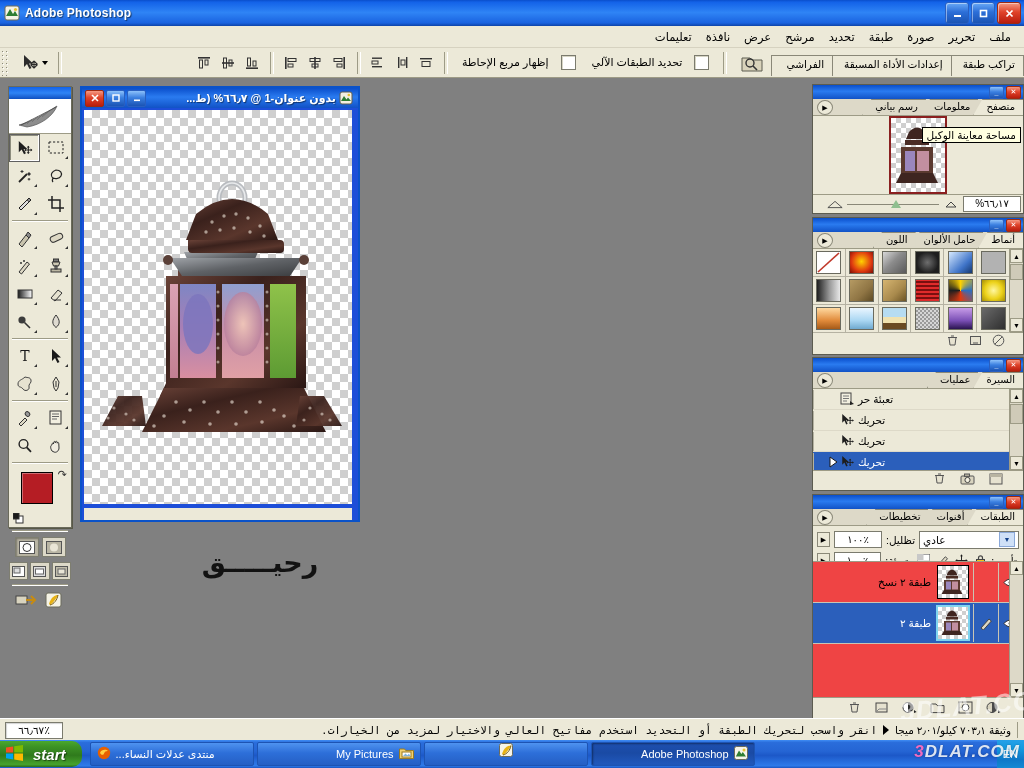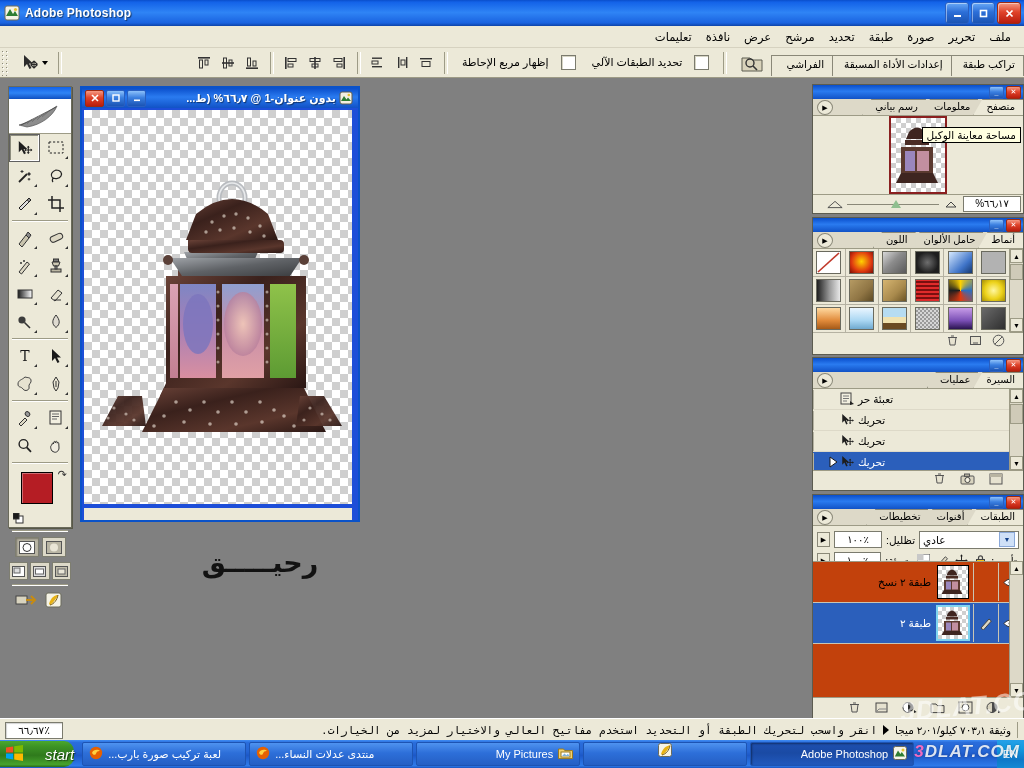--- a/index.html
+++ b/index.html
@@ -225,21 +225,21 @@
 
   
   #layers{left:812px;top:494px;width:210px;height:224px;}
   .lay-row{display:flex;flex-direction:row-reverse;align-items:center;height:21px;font-size:10.5px;gap:4px;padding:0 4px;direction:rtl;}
   .lay-field{width:46px;height:15px;background:#fff;border:1px solid #7b7b6e;text-align:center;font-size:10px;line-height:15px;direction:rtl;}
   .lay-arrow{width:11px;height:13px;border:1px solid #8a8878;background:#ece9d8;display:flex;align-items:center;justify-content:center;font-size:7px;}
   .lay-mode{flex:1;height:16px;background:#fff;border:1px solid #7b7b6e;display:flex;flex-direction:row-reverse;align-items:center;padding:0 3px;direction:rtl;font-size:10.5px;}
   .lay-mode .dd{margin-left:auto;width:14px;height:13px;background:#cfe0f7;border:1px solid #8aa8d8;display:flex;align-items:center;justify-content:center;font-size:7px;color:#15428b;}
   .lock-icons{display:flex;gap:5px;align-items:center;}
   .lock-ico{width:14px;height:14px;display:flex;align-items:center;justify-content:center;font-size:10px;}
-  .layer-list{position:absolute;left:0;right:0;top:66px;bottom:22px;background:#c2410c;border-top:1px solid #9d9b86;overflow:hidden;}
+  .layer-list{position:absolute;left:0;right:0;top:66px;bottom:22px;background:#ef4444;border-top:1px solid #9d9b86;overflow:hidden;}
   .layer-item{height:40px;display:flex;flex-direction:row-reverse;align-items:center;border-bottom:1px solid #c9c5b4;}
   .layer-item.sel{background:#2b5fbb;color:#fff;}
   .li-eye{width:24px;height:38px;display:flex;align-items:center;justify-content:center;border-left:1px solid #c9c5b4;flex:none;}
   .li-link{width:24px;height:38px;display:flex;align-items:center;justify-content:center;border-left:1px solid #c9c5b4;flex:none;}
   .li-thumb{width:30px;height:32px;border:1px solid #000;margin:0 4px;flex:none;overflow:hidden;position:relative;
     background-color:#fff;
     background-image:
       linear-gradient(45deg,#cfcfcf 25%,transparent 25%,transparent 75%,#cfcfcf 75%),
       linear-gradient(45deg,#cfcfcf 25%,transparent 25%,transparent 75%,#cfcfcf 75%);
     background-size:8px 8px;background-position:0 0,4px 4px;}
@@ -262,24 +262,24 @@
   .sb-arrow{width:0;height:0;border-top:5px solid transparent;border-bottom:5px solid transparent;border-left:6px solid #000;margin:0 6px;}
   .sb-hint{font-size:11px;direction:rtl;white-space:nowrap;font-family:Liberation Mono, monospace;}
 
   
   .taskbar{
     position:absolute;left:0;top:740px;width:1024px;height:28px;
     background:linear-gradient(180deg,#3f8df5 0%,#2a6ddb 9%,#2565d4 40%,#1c58c8 55%,#2f7bea 92%,#1b55c0 100%);
     display:flex;align-items:center;
   }
   .start-btn{
-    height:26px;margin:1px 0 1px 0;padding:0 0 0 6px;display:flex;align-items:center;gap:22px;
+    height:26px;margin:1px 0 1px 0;padding:0 16px 0 6px;display:flex;align-items:center;gap:10px;
     background:linear-gradient(180deg,#4aa82e 0%,#3d9426 20%,#2f7a1c 55%,#46a22c 90%,#2a6b18 100%);
     border-radius:0 10px 10px 0;
-    color:#fff;font-style:italic;font-weight:normal;font-size:15px;
+    color:#fff;font-style:italic;font-weight:bold;font-size:15px;
     text-shadow:1px 1px 1px rgba(0,0,0,.5);
   }
   .tb-tasks{display:flex;gap:3px;margin-left:8px;flex:1;align-items:center;}
   .task-btn{
     height:22px;min-width:150px;max-width:156px;display:flex;flex-direction:row-reverse;align-items:center;gap:5px;
     padding:0 6px;border-radius:2px;color:#fff;font-size:11px;direction:rtl;
     background:linear-gradient(180deg,#4f93f0,#2d6fd9 45%,#255fc4);
     border:1px solid #1d54b3;overflow:hidden;white-space:nowrap;
   }
   .task-btn.active{background:linear-gradient(180deg,#1e50b0,#1a4aa4 45%,#2159bd);box-shadow:inset 1px 1px 2px rgba(0,0,0,.4);}
@@ -1308,29 +1308,20 @@
     </div>
 
     <div class="tb-tasks">
       <div class="task-btn">
         <span>
           <svg width="14" height="14" viewBox="0 0 14 14">
               <circle cx="7" cy="7" r="6.2" fill="#e66000"></circle>
               <path d="M3 7 C4 3.5 9 3 11 5 C9.5 4.8 7.5 5.5 7 7.5 C6.6 9.3 4.5 9.5 3 7 Z" fill="#ffd040"></path>
             </svg>
         </span>
-        <span class="tname">لعبة تركيب صورة بارب...</span>
-      </div>
-      <div class="task-btn">
-        <span>
-          <svg width="14" height="14" viewBox="0 0 14 14">
-              <circle cx="7" cy="7" r="6.2" fill="#e66000"></circle>
-              <path d="M3 7 C4 3.5 9 3 11 5 C9.5 4.8 7.5 5.5 7 7.5 C6.6 9.3 4.5 9.5 3 7 Z" fill="#ffd040"></path>
-            </svg>
-        </span>
         <span class="tname">منتدى عدلات النساء...</span>
       </div>
       <div class="task-btn" style="flex-direction:row">
         <span>
           <svg width="15" height="13" viewBox="0 0 15 13">
               <path d="M0.5 2 h5 l1.3 1.6 h7.7 v8 h-14 Z" fill="#f3d271" stroke="#9a7a20"></path>
               <rect x="3" y="5" width="9" height="5" fill="#fff" stroke="#9a7a20"></rect>
               <path d="M4 9 l2.5 -2.6 1.8 1.8 1.6 -1.4 1.6 2.2 Z" fill="#7fb3d8"></path>
             </svg>
         </span>

